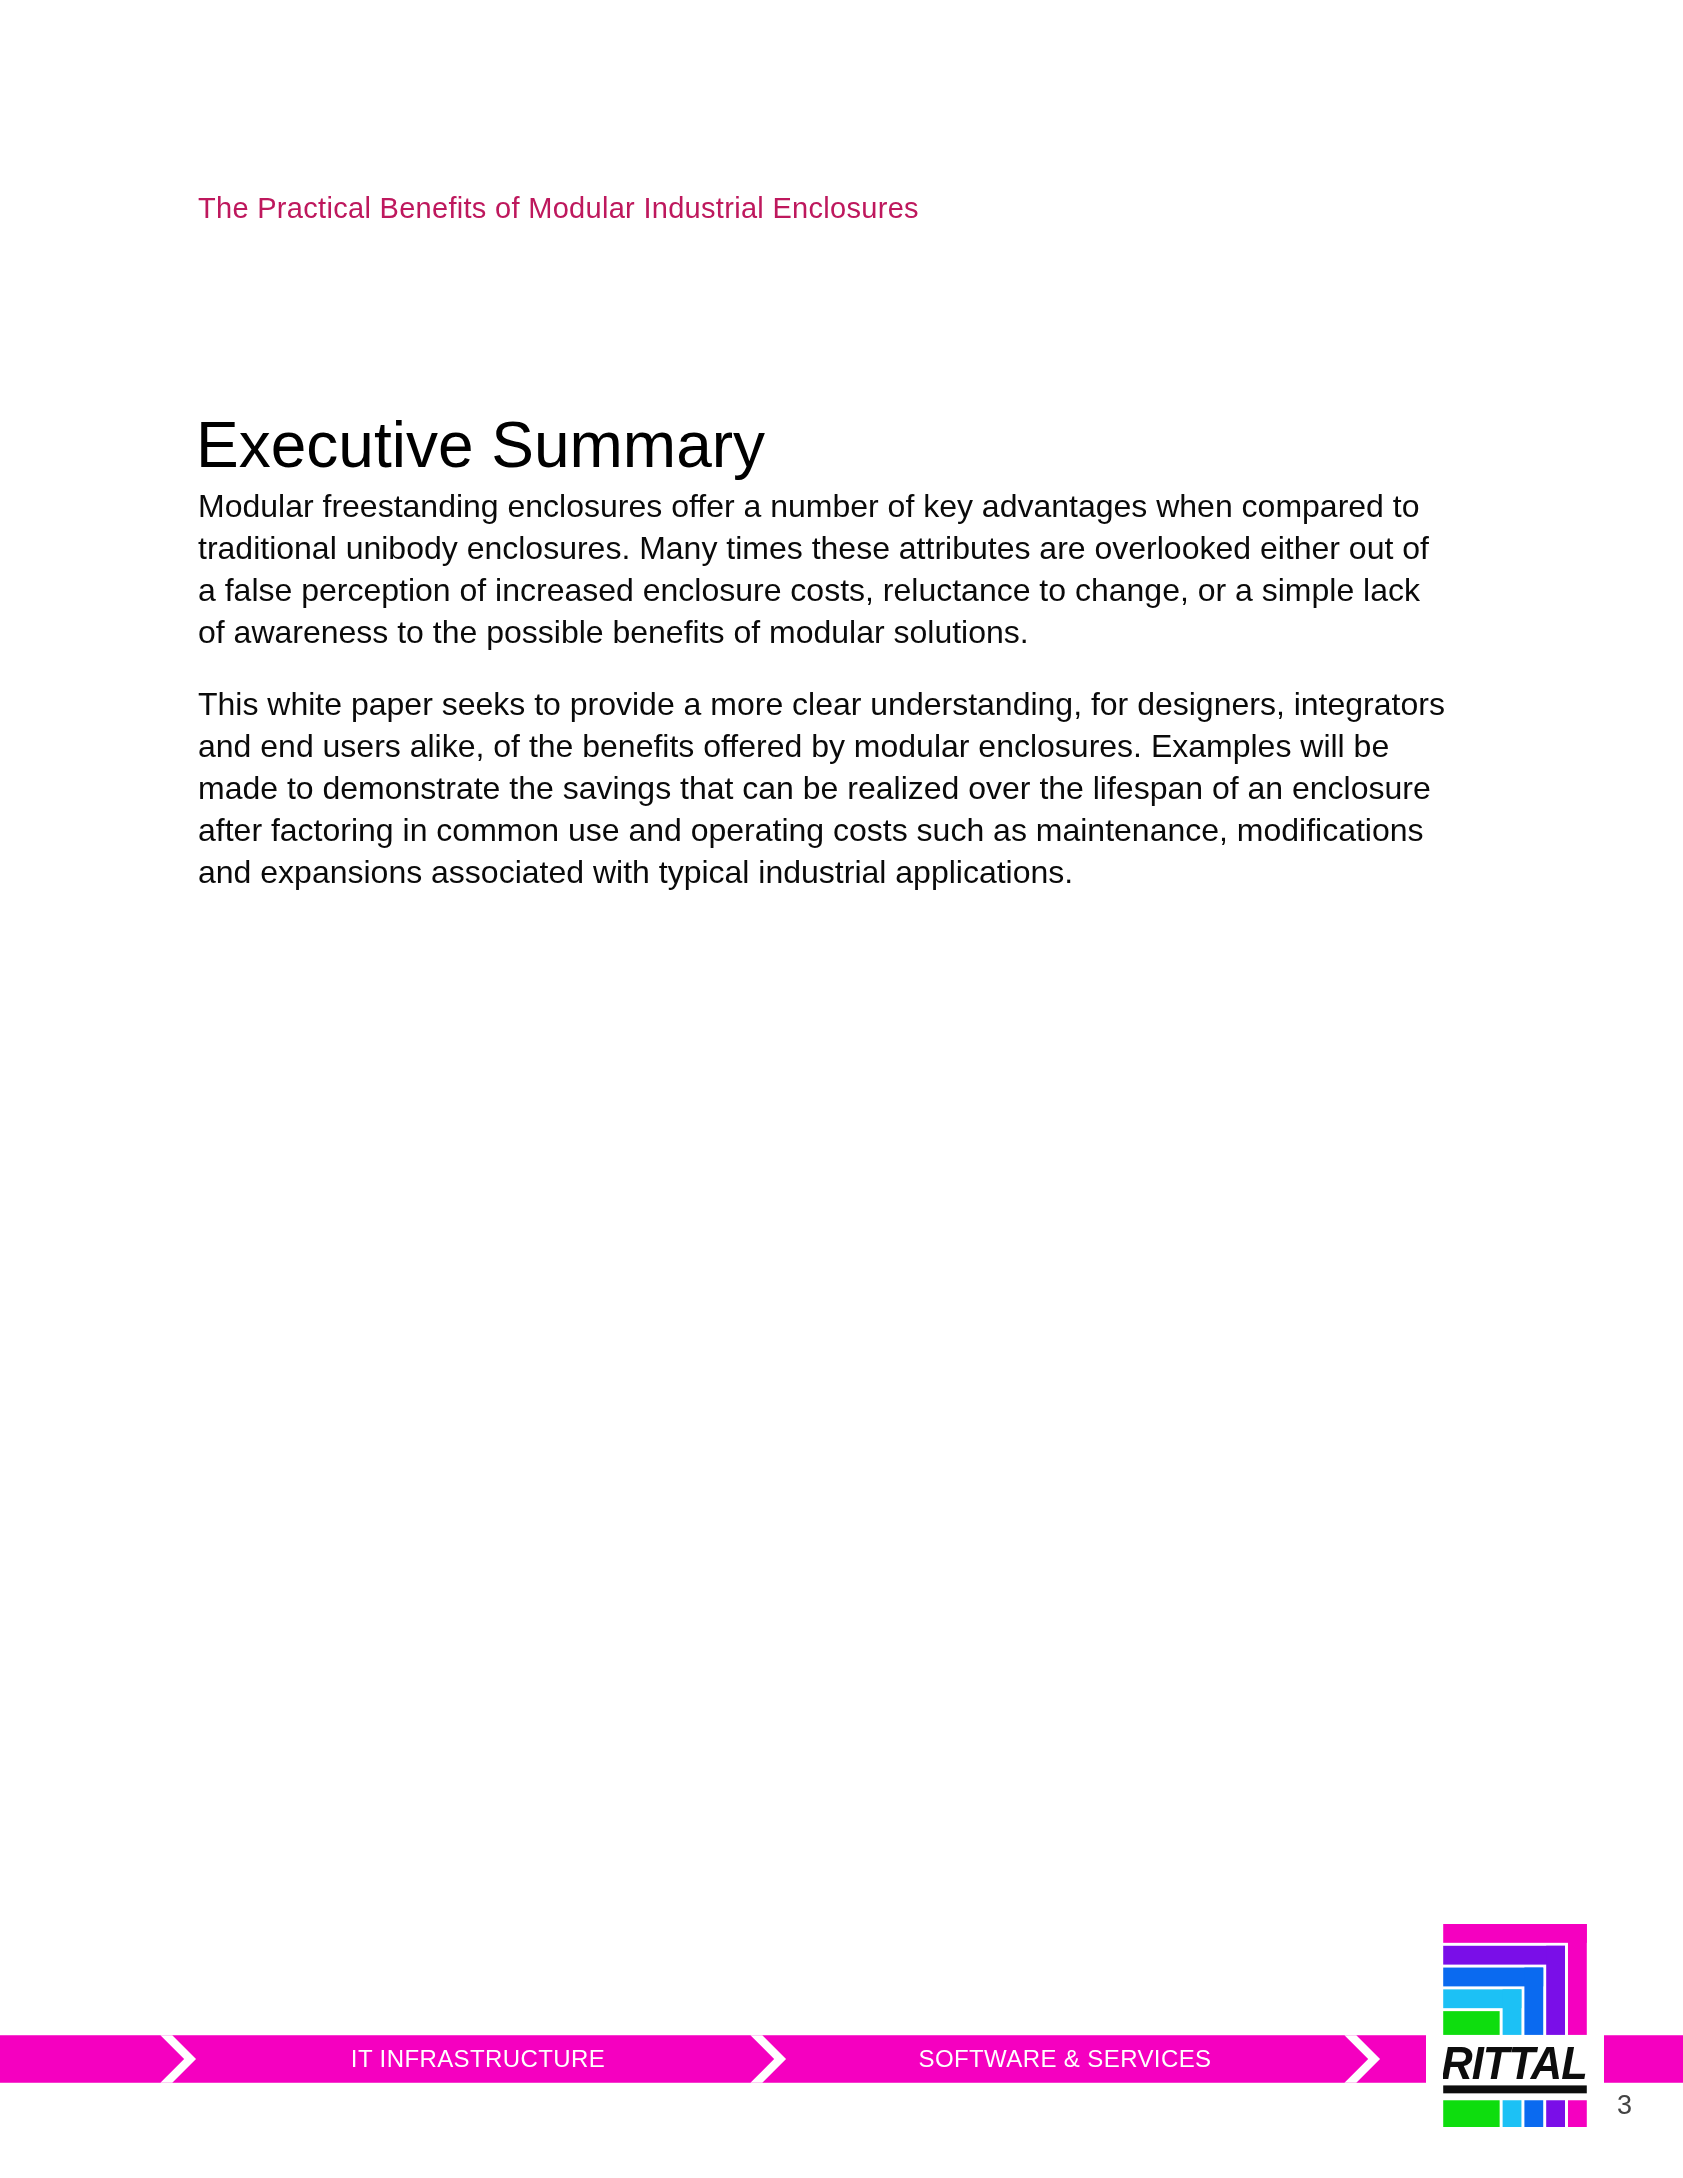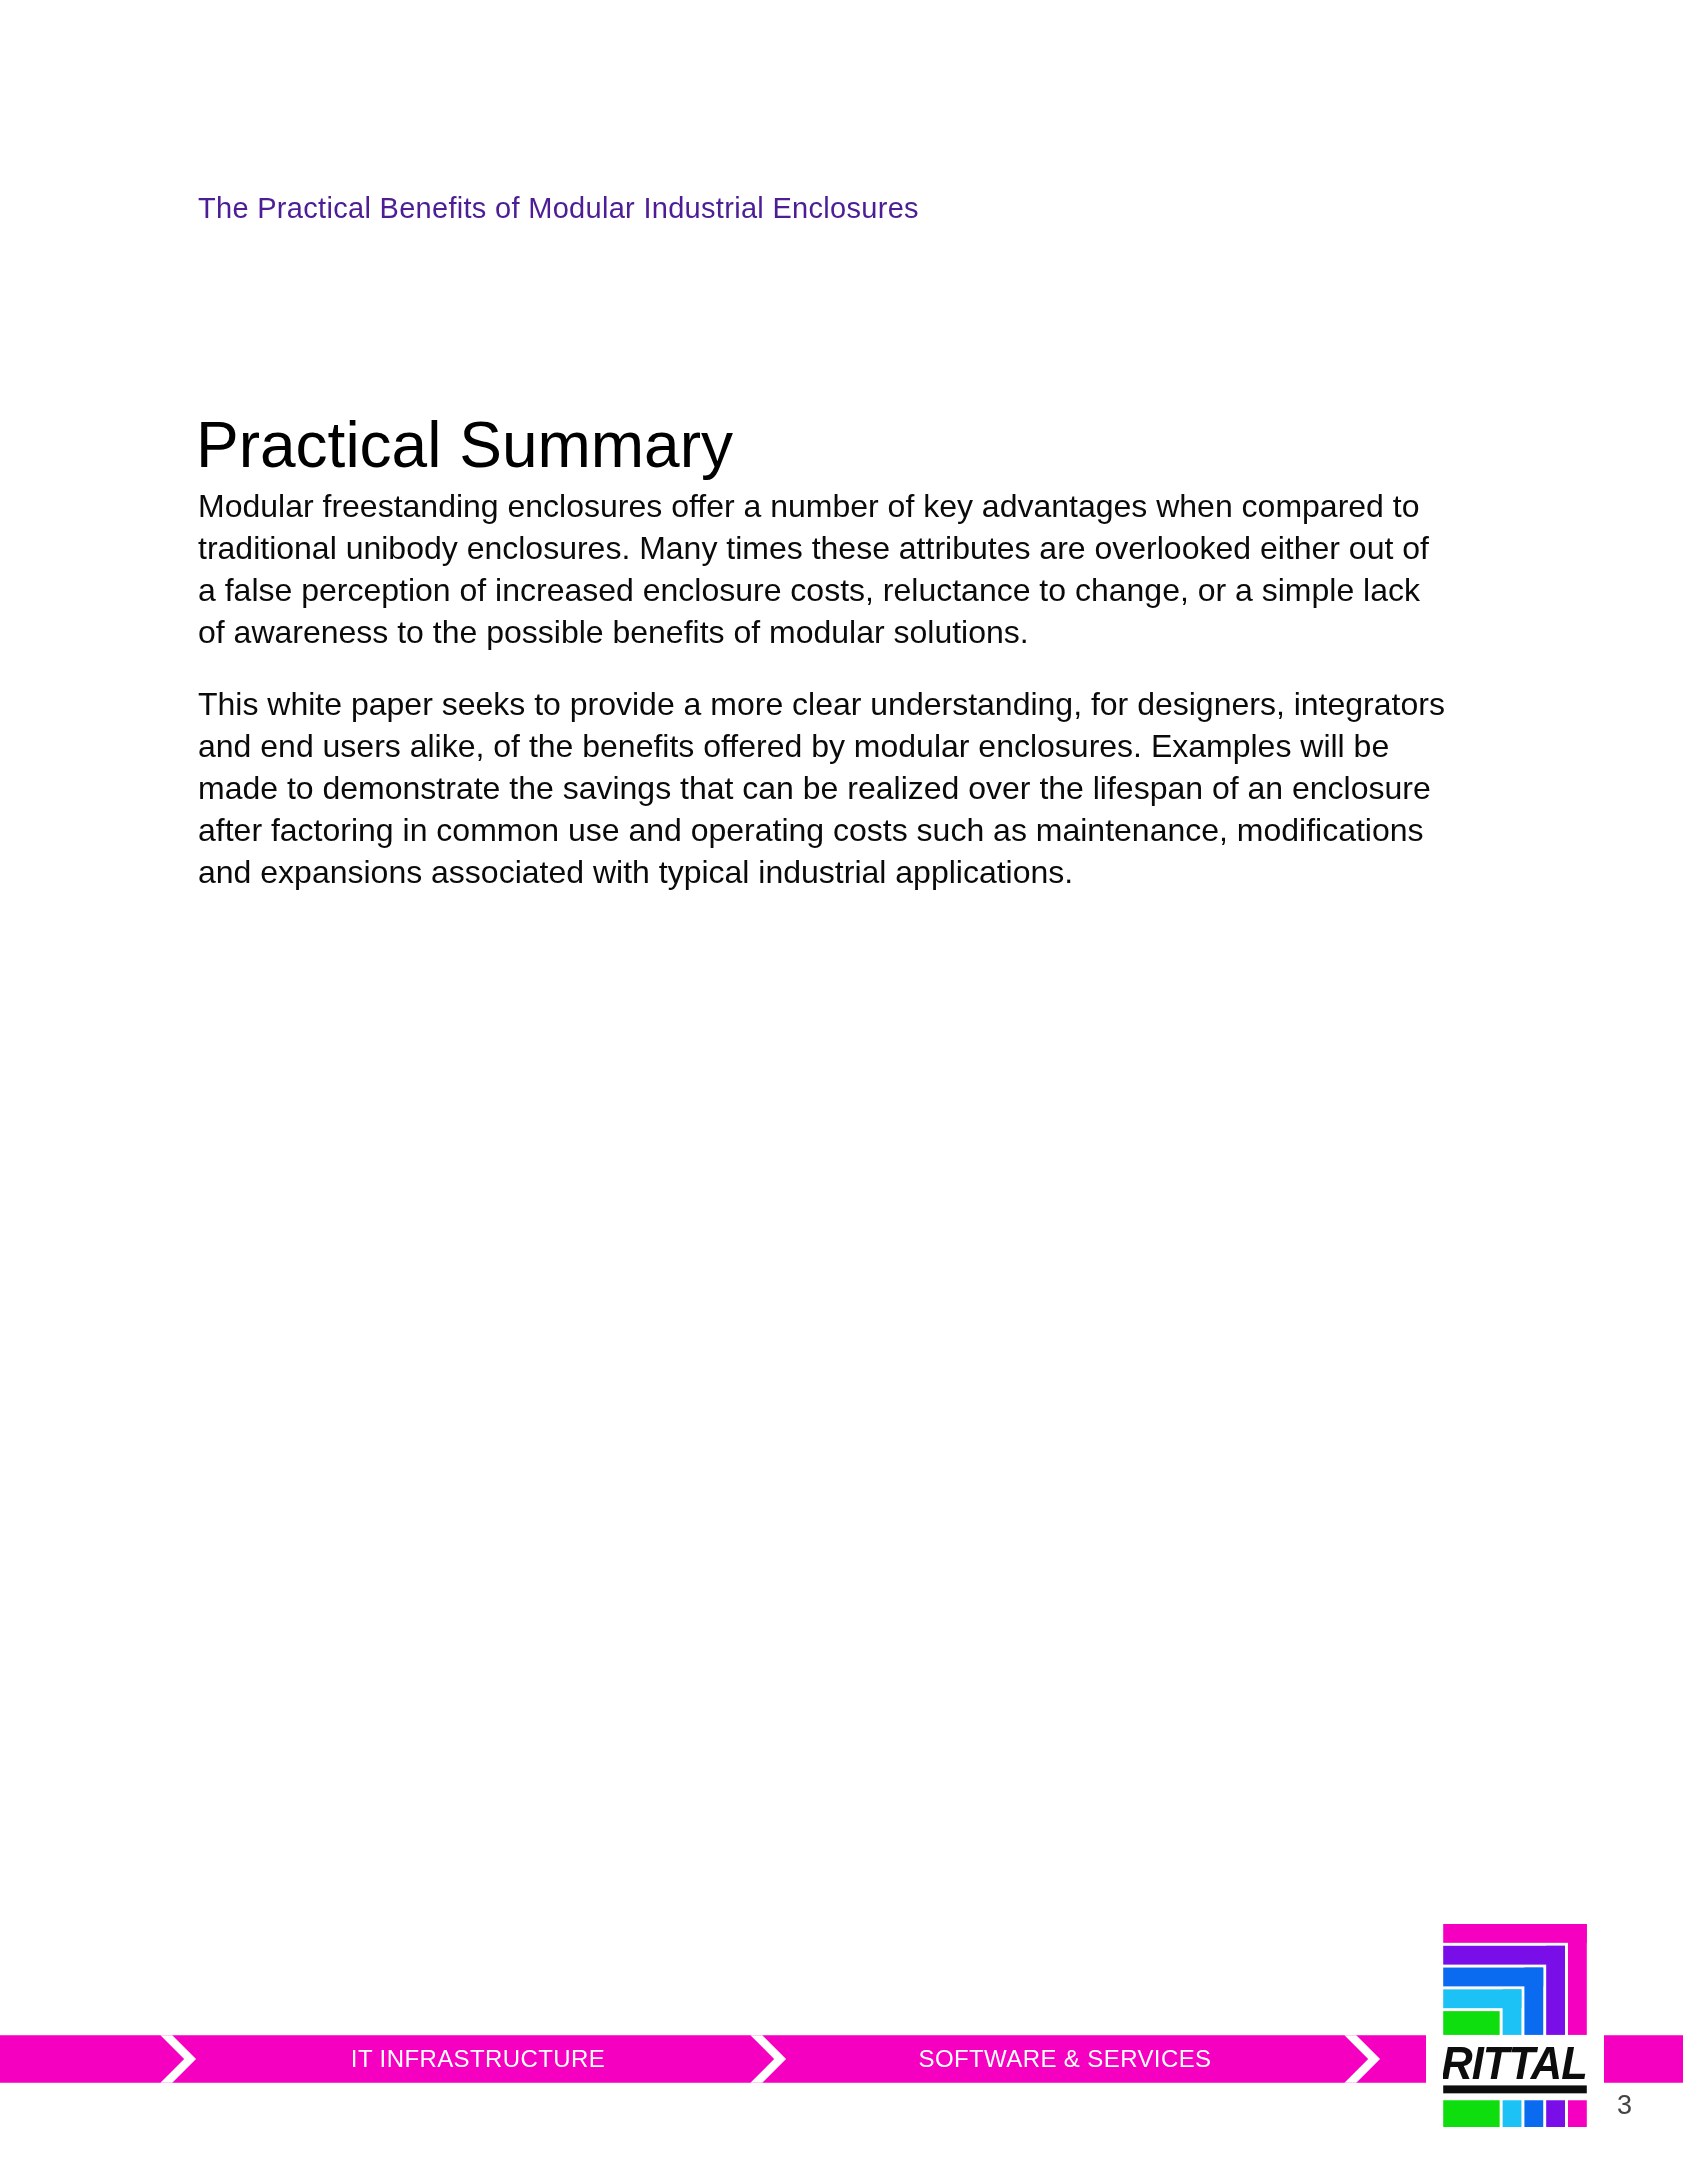--- a/index.html
+++ b/index.html
@@ -10,21 +10,21 @@
     background: #ffffff;
     font-family: "Liberation Sans", "DejaVu Sans", sans-serif;
     overflow: hidden;
   }
   .running-header {
     position: absolute;
     left: 198px;
     top: 191px;
     font-size: 29px;
     line-height: 34px;
-    color: #4c1d95;
+    color: #be185d;
     letter-spacing: 0.3px;
     white-space: nowrap;
   }
   .section-title {
     position: absolute;
     left: 196px;
     top: 370px;
     font-size: 64px;
     line-height: 1;
     font-weight: 400;
@@ -88,21 +88,21 @@
     color: #444444;
   }
 </style>
 </head>
 <body>
 
 <div id="page">
 
   <div class="running-header">The Practical Benefits of Modular Industrial Enclosures</div>
 
-  <h1 class="section-title">Practical Summary</h1>
+  <h1 class="section-title">Executive Summary</h1>
 
   <div class="body-copy">
     <p>Modular freestanding enclosures offer a number of key advantages when compared to
 traditional unibody enclosures. Many times these attributes are overlooked either out of
 a false perception of increased enclosure costs, reluctance to change, or a simple lack
 of awareness to the possible benefits of modular solutions.</p>
     <p>This white paper seeks to provide a more clear understanding, for designers, integrators
 and end users alike, of the benefits offered by modular enclosures. Examples will be
 made to demonstrate the savings that can be realized over the lifespan of an enclosure
 after factoring in common use and operating costs such as maintenance, modifications

